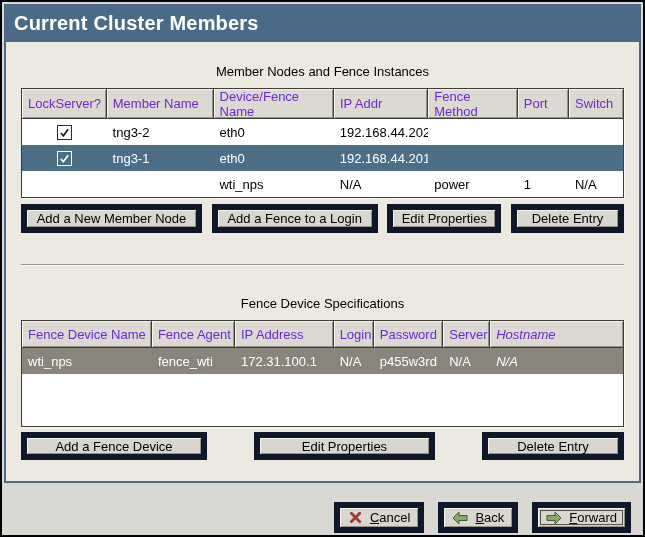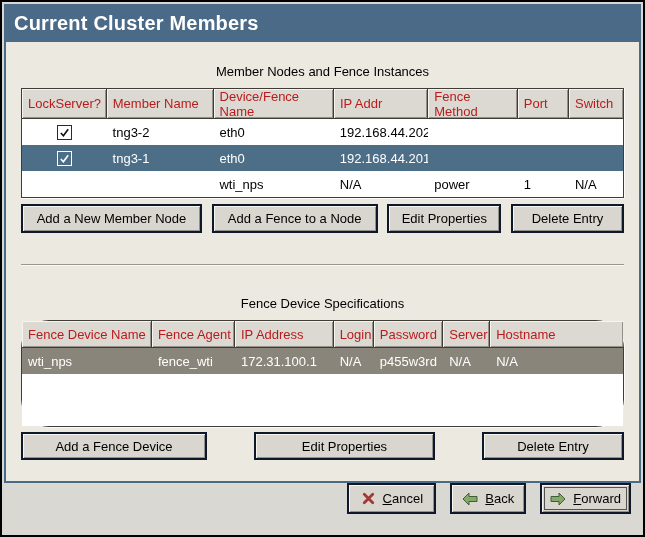--- a/index.html
+++ b/index.html
@@ -17,66 +17,66 @@
               background:var(--content_bg,#ece9e1); }
 
   .caption { position:absolute; left:0; right:0; text-align:center; font-size:13px; color:#000; }
   .cap1 { top:22px; }
   .cap2 { top:254px; }
 
   
   .table { position:absolute; left:15px; width:603px; background:#fff;
            border:1px solid #3f3c35; box-shadow:0 1px 0 #fbfaf6, 1px 0 0 #fbfaf6; }
   .t1 { top:46px; }
-  .t2 { top:278px;border-radius:28px; }
+  .t2 { top:278px; }
   .thead { display:flex; height:30px; border-bottom:1px solid #3f3c35; }
-  .th { background:var(--header_face,#dcd9d2); color:#b91c1c; font-size:13px;
+  .th { background:var(--header_face,#dcd9d2); color:#6d28d9; font-size:13px;
         display:flex; align-items:center; padding-left:6px;
         border-right:1px solid #3f3c35;
         box-shadow:inset 1px 1px 0 #f6f4ef, inset -1px -1px 0 #94908a; }
   .th:last-child { border-right:none; }
   .t2 .thead { height:27px; }
   .tbody { background:#fff; }
   .t2 .tbody { height:78px; }
   .tr { display:flex; height:26px; color:#000;justify-content:flex-end; }
   .tr.sel-active   { background:var(--selection_active,#4d6e87); color:#fff; }
   .tr.sel-inactive { background:var(--selection_inactive,#8a857b); color:#fff; }
   .td { display:flex; align-items:center; padding-left:6px; font-size:13px; overflow:hidden; }
   .td.ck { justify-content:center; padding-left:0; }
 
   
   .t1 .w0{width:88px;} .t1 .w1{width:111px;} .t1 .w2{width:125px;} .t1 .w3{width:98px;}
   .t1 .w4{width:93px;} .t1 .w5{width:53px;} .t1 .w6{width:56px;}
   
   .t2 .w0{width:133px;} .t2 .w1{width:85px;} .t2 .w2{width:101px;} .t2 .w3{width:41px;}
-  .t2 .w4{width:71px;} .t2 .w5{width:48px;} .t2 .w6{width:136px;}
+  .t2 .w4{width:71px;} .t2 .w5{width:48px;} .t2 .w6{width:136px;font-style:italic;}
 
   .checkbox { width:15px; height:15px; border:1px solid #2b2b2b; background:#fff;
               color:#111; display:flex; align-items:center; justify-content:center; }
   .tr.sel-active .checkbox { border-color:#fff; background:transparent; color:#fff; }
 
   
   .btn { background:var(--button_face,#d9d6cf); color:#000; font-size:13px;
-         border:2px solid #0f172a; padding:0 8px; cursor:default;
+         border:6px solid #0f172a; padding:0 8px; cursor:default;
          display:flex; align-items:center; justify-content:center; gap:7px;
          box-shadow:inset 1px 1px 0 #f6f4ef, inset -1px -1px 0 #94908a; }
 
   .btnrow { position:absolute; left:15px; width:603px; display:flex; justify-content:space-between; }
   .r1 { top:162px; height:29px; }
   .r2 { top:390px; height:28px; }
   .r1 .b0{width:181px;} .r1 .b1{width:166px;} .r1 .b2{width:114px;} .r1 .b3{width:113px;}
   .r2 .b0{width:186px;} .r2 .b1{width:181px;} .r2 .b2{width:142px;}
 
   .sep { position:absolute; left:15px; right:15px; top:222px; height:0;
          border-top:1px solid #99968f; border-bottom:1px solid #fbfaf6; }
 
   
   .footer { position:absolute; left:2px; right:2px; top:481px; bottom:2px;
             background:var(--footer_bg,#d9d8d2);
-            display:flex; align-items:flex-start; justify-content:flex-end;
+            display:flex; align-items:flex-end; justify-content:flex-end;
             gap:14px; padding-right:10px; }
   .footer .btn { height:31px; }
   .fb-cancel { min-width:89px; }
   .fb-back   { min-width:76px; }
   .fb-forward{ min-width:89px; position:relative; }
   .fb-forward::after { content:""; position:absolute; inset:2px; border:1px solid #55524b; pointer-events:none; }
   .mn { display:inline-block; }
   .mn::first-letter { text-decoration:underline; }
   .icon { display:flex; align-items:center; }
 </style>
@@ -143,21 +143,21 @@
               <div class="td w3">N/A</div>
               <div class="td w4">power</div>
               <div class="td w5">1</div>
               <div class="td w6">N/A</div>
             </div>
           </div>
         </div>
 
         <div class="btnrow r1">
           <button class="btn b0">Add a New Member Node</button>
-          <button class="btn b1">Add a Fence to a Node</button>
+          <button class="btn b1">Add a Fence to a Login</button>
           <button class="btn b2">Edit Properties</button>
           <button class="btn b3">Delete Entry</button>
         </div>
 
         <div class="sep"></div>
 
         <div class="caption cap2">Fence Device Specifications</div>
 
         <div class="table t2">
           <div class="thead">

